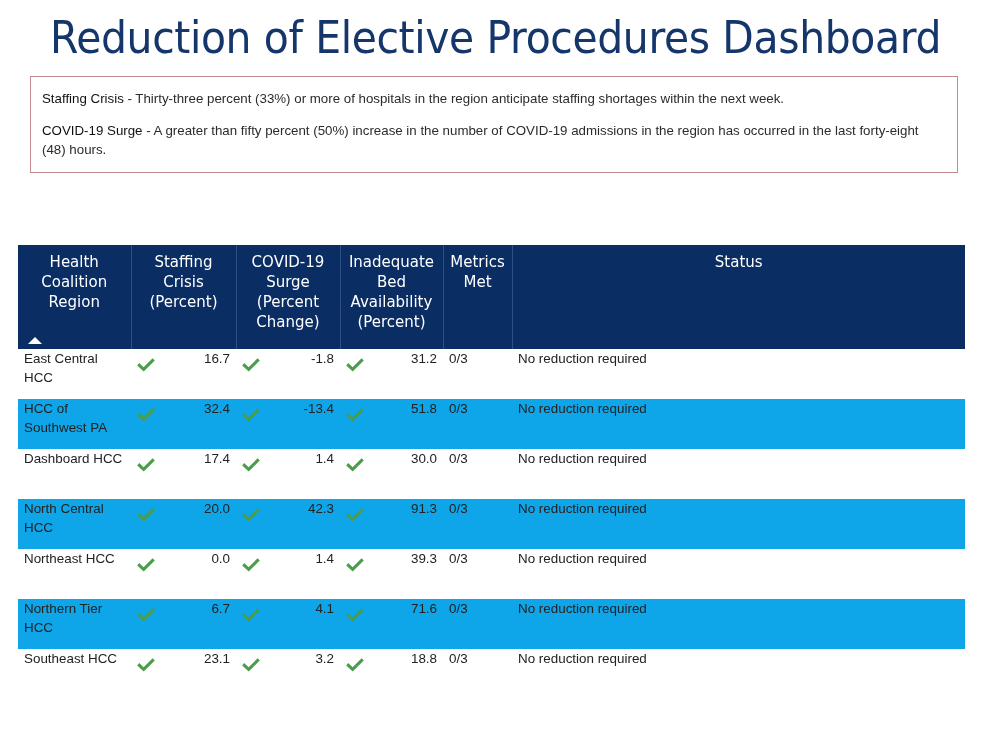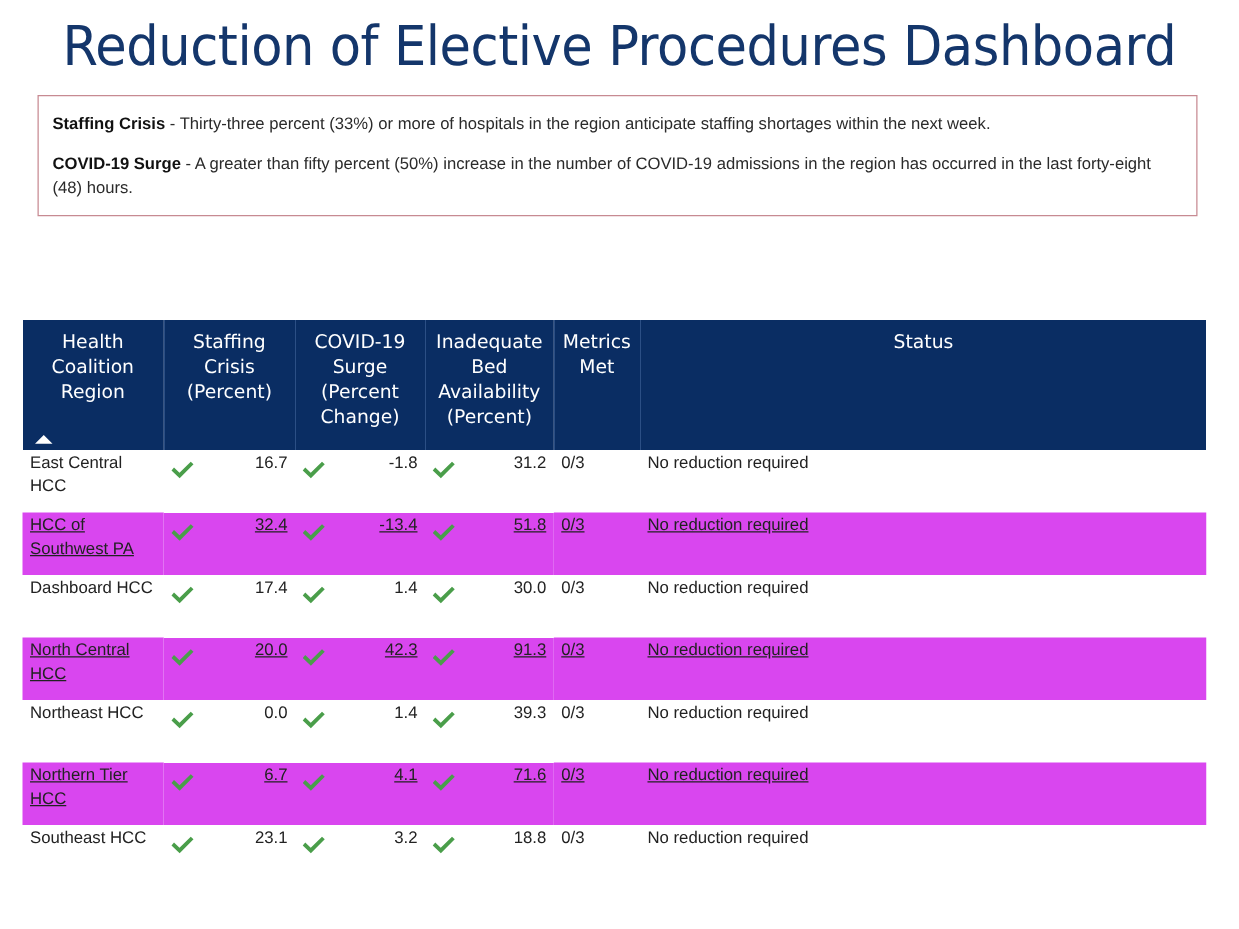--- a/index.html
+++ b/index.html
@@ -42,29 +42,29 @@
     padding: 13px 14px 12px 11px;
   }
   .criteria-line {
     font-size: 13.3px;
     line-height: 1.42;
     color: #2b2b2b;
     margin: 0 0 13px 0;
   }
   .criteria-line:last-child { margin-bottom: 0; }
   .criteria-term {
-    font-weight: bold;
+    font-weight: normal;
     color: #111111;
   }
 
   
   .table-wrap {
     position: absolute;
     left: 18px;
-    top: 256px;
+    top: 245px;
     width: 947px;
   }
   table.dash {
     border-collapse: collapse;
     width: 947px;
     table-layout: fixed;
   }
   table.dash thead th {
     background: #0a2d63;
     color: #ffffff;
@@ -97,21 +97,21 @@
     font-size: 13.4px;
     line-height: 1.45;
     color: #222222;
     padding: 0 6px 9px 6px;
     vertical-align: top;
     border: none;
     height: 50px;
     box-sizing: border-box;
   }
   tbody tr.odd  td { background: #ffffff; }
-  tbody tr.even td { background: #d946ef; text-decoration: underline; }
+  tbody tr.even td { background: #0ea5e9; }
 
   td.region   { padding-left: 10px; text-align: left; }
   td.num      { text-align: right; padding-right: 10px; position: relative; }
   td.metrics  { text-align: left; padding-left: 10px; margin-top: 12px; }
   td.status   { text-align: left; padding-left: 8px; }
 
   .check {
     position: absolute;
     left: 4px;
     top: 7px;

